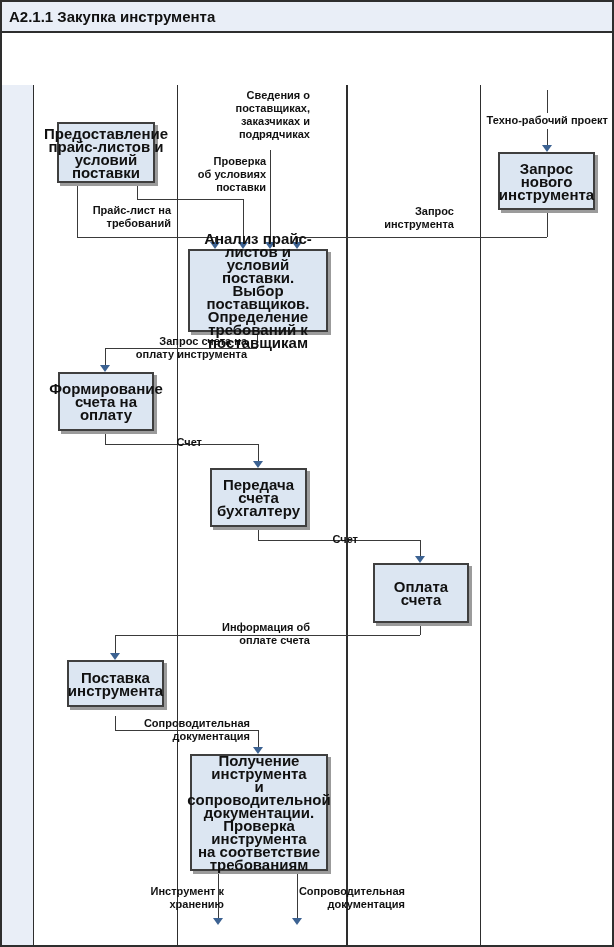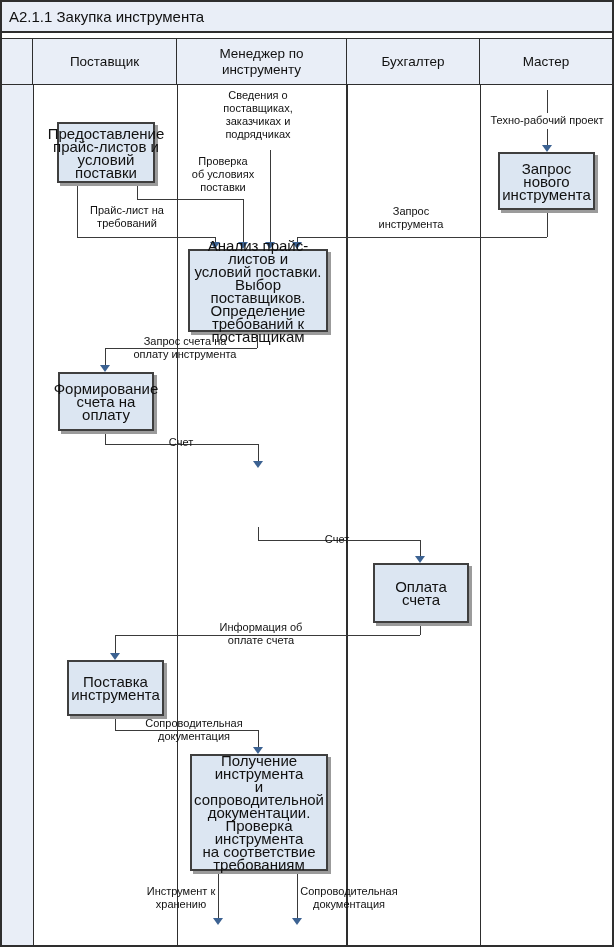--- a/index.html
+++ b/index.html
@@ -1,18 +1,18 @@
 <!DOCTYPE html>
 <html style="--band-fill: #e9eef7; --box-fill: #dce6f2; --box-border: #3f3f3f; --line: #3a3a3a; --arrow: #3c6292; --shadow: #9b9b9b;"><head>
 <meta charset="utf-8">
 <style>
   html,body{margin:0;padding:0;background:#fff;}
   .diagram{
     position:relative;width:614px;height:947px;background:#fff;
-    font-family:"Liberation Sans",sans-serif;color:#111;overflow:hidden;
+    font-family:"Liberation Sans",sans-serif;color:#111;overflow:hidden;font-weight:bold;
   }
   .outer-frame{position:absolute;left:0;top:0;width:614px;height:947px;
     border:2px solid #2e2e2e;box-sizing:border-box;pointer-events:none;}
   .title-bar{position:absolute;left:2px;top:2px;width:610px;height:31px;
     background:var(--band-fill,#e9eef7);border-bottom:2px solid #2e2e2e;
     box-sizing:border-box;font-size:15px;line-height:29px;padding-left:7px;}
   .header-row{position:absolute;left:2px;top:38px;width:610px;height:47px;
     background:var(--band-fill,#e9eef7);border-top:1px solid #2e2e2e;border-bottom:1px solid #2e2e2e;
     box-sizing:border-box;display:flex;}
   .hcell{border-right:1px solid #2e2e2e;box-sizing:border-box;display:flex;
@@ -20,43 +20,35 @@
     font-size:13.5px;line-height:16px;white-space:pre-line;}
   .hcell:last-child{border-right:none;}
   .left-strip{position:absolute;left:2px;top:85px;width:31px;height:860px;
     background:var(--band-fill,#e9eef7);}
   .lane-line{position:absolute;top:85px;height:860px;background:#2e2e2e;width:1px;}
   .pbox{position:absolute;background:var(--box-fill,#dce6f2);
     border:2px solid var(--box-border,#3f3f3f);
     box-shadow:3px 3px 0 var(--shadow,#9b9b9b);box-sizing:border-box;
     display:flex;align-items:center;justify-content:center;text-align:center;
     font-size:15px;line-height:13px;white-space:pre-line;}
-  .flbl{position:absolute;text-align:center;font-size:11px;line-height:13px;
+  .flbl{position:absolute;text-align:right;font-size:11px;line-height:13px;
     white-space:pre-line;}
   .hl{position:absolute;display:block;height:1px;background:var(--line,#3a3a3a);}
   .vl{position:absolute;display:block;width:1px;background:var(--line,#3a3a3a);}
   .ah{position:absolute;display:block;width:0;height:0;
     border-left:5px solid transparent;border-right:5px solid transparent;
     border-top:7px solid var(--arrow,#3c6292);}
 </style>
 </head>
 <body>
 
 <div class="diagram">
 
   <div class="title-bar">А2.1.1 Закупка инструмента</div>
 
-  <div class="header-row">
-    <div class="hcell" style="width:31px"></div>
-    <div class="hcell" style="width:144px">Поставщик</div>
-    <div class="hcell" style="width:170px">Менеджер по
-инструменту</div>
-    <div class="hcell" style="width:133px">Бухгалтер</div>
-    <div class="hcell" style="width:132px">Мастер</div>
-  </div>
 
   <div class="left-strip"></div>
   <i class="lane-line" style="left:33px"></i>
   <i class="lane-line" style="left:177px"></i>
   <i class="lane-line" style="left:346px;width:2px"></i>
   <i class="lane-line" style="left:480px"></i>
 
   <i class="vl" style="left:77px;top:182px;height:55px"></i>
   <i class="hl" style="left:77px;top:237px;width:138px"></i>
   <i class="vl" style="left:215px;top:237px;height:6px"></i>
@@ -104,22 +96,24 @@
 прайс-листов и
 условий поставки</div>
   <div class="pbox" style="left:188px;top:249px;width:140px;height:83px">Анализ прайс-листов и
 условий поставки.
 Выбор поставщиков.
 Определение
 требований к
 поставщикам</div>
   <div class="pbox" style="left:58px;top:372px;width:96px;height:59px">Формирование
 счета на оплату</div>
+  <div class="pbox" style="left:210px;top:468px;width:97px;height:59px">Передача счета
+бухгалтеру</div>
   <div class="pbox" style="left:373px;top:563px;width:96px;height:60px">Оплата счета</div>
-  <div class="pbox" style="left:67px;top:660px;width:97px;height:56px">Поставка
+  <div class="pbox" style="left:67px;top:660px;width:97px;height:47px">Поставка
 инструмента</div>
   <div class="pbox" style="left:190px;top:754px;width:138px;height:117px">Получение инструмента
 и сопроводительной
 документации.
 Проверка инструмента
 на соответствие
 требованиям</div>
   <div class="pbox" style="left:498px;top:152px;width:97px;height:58px">Запрос нового
 инструмента</div>
 

